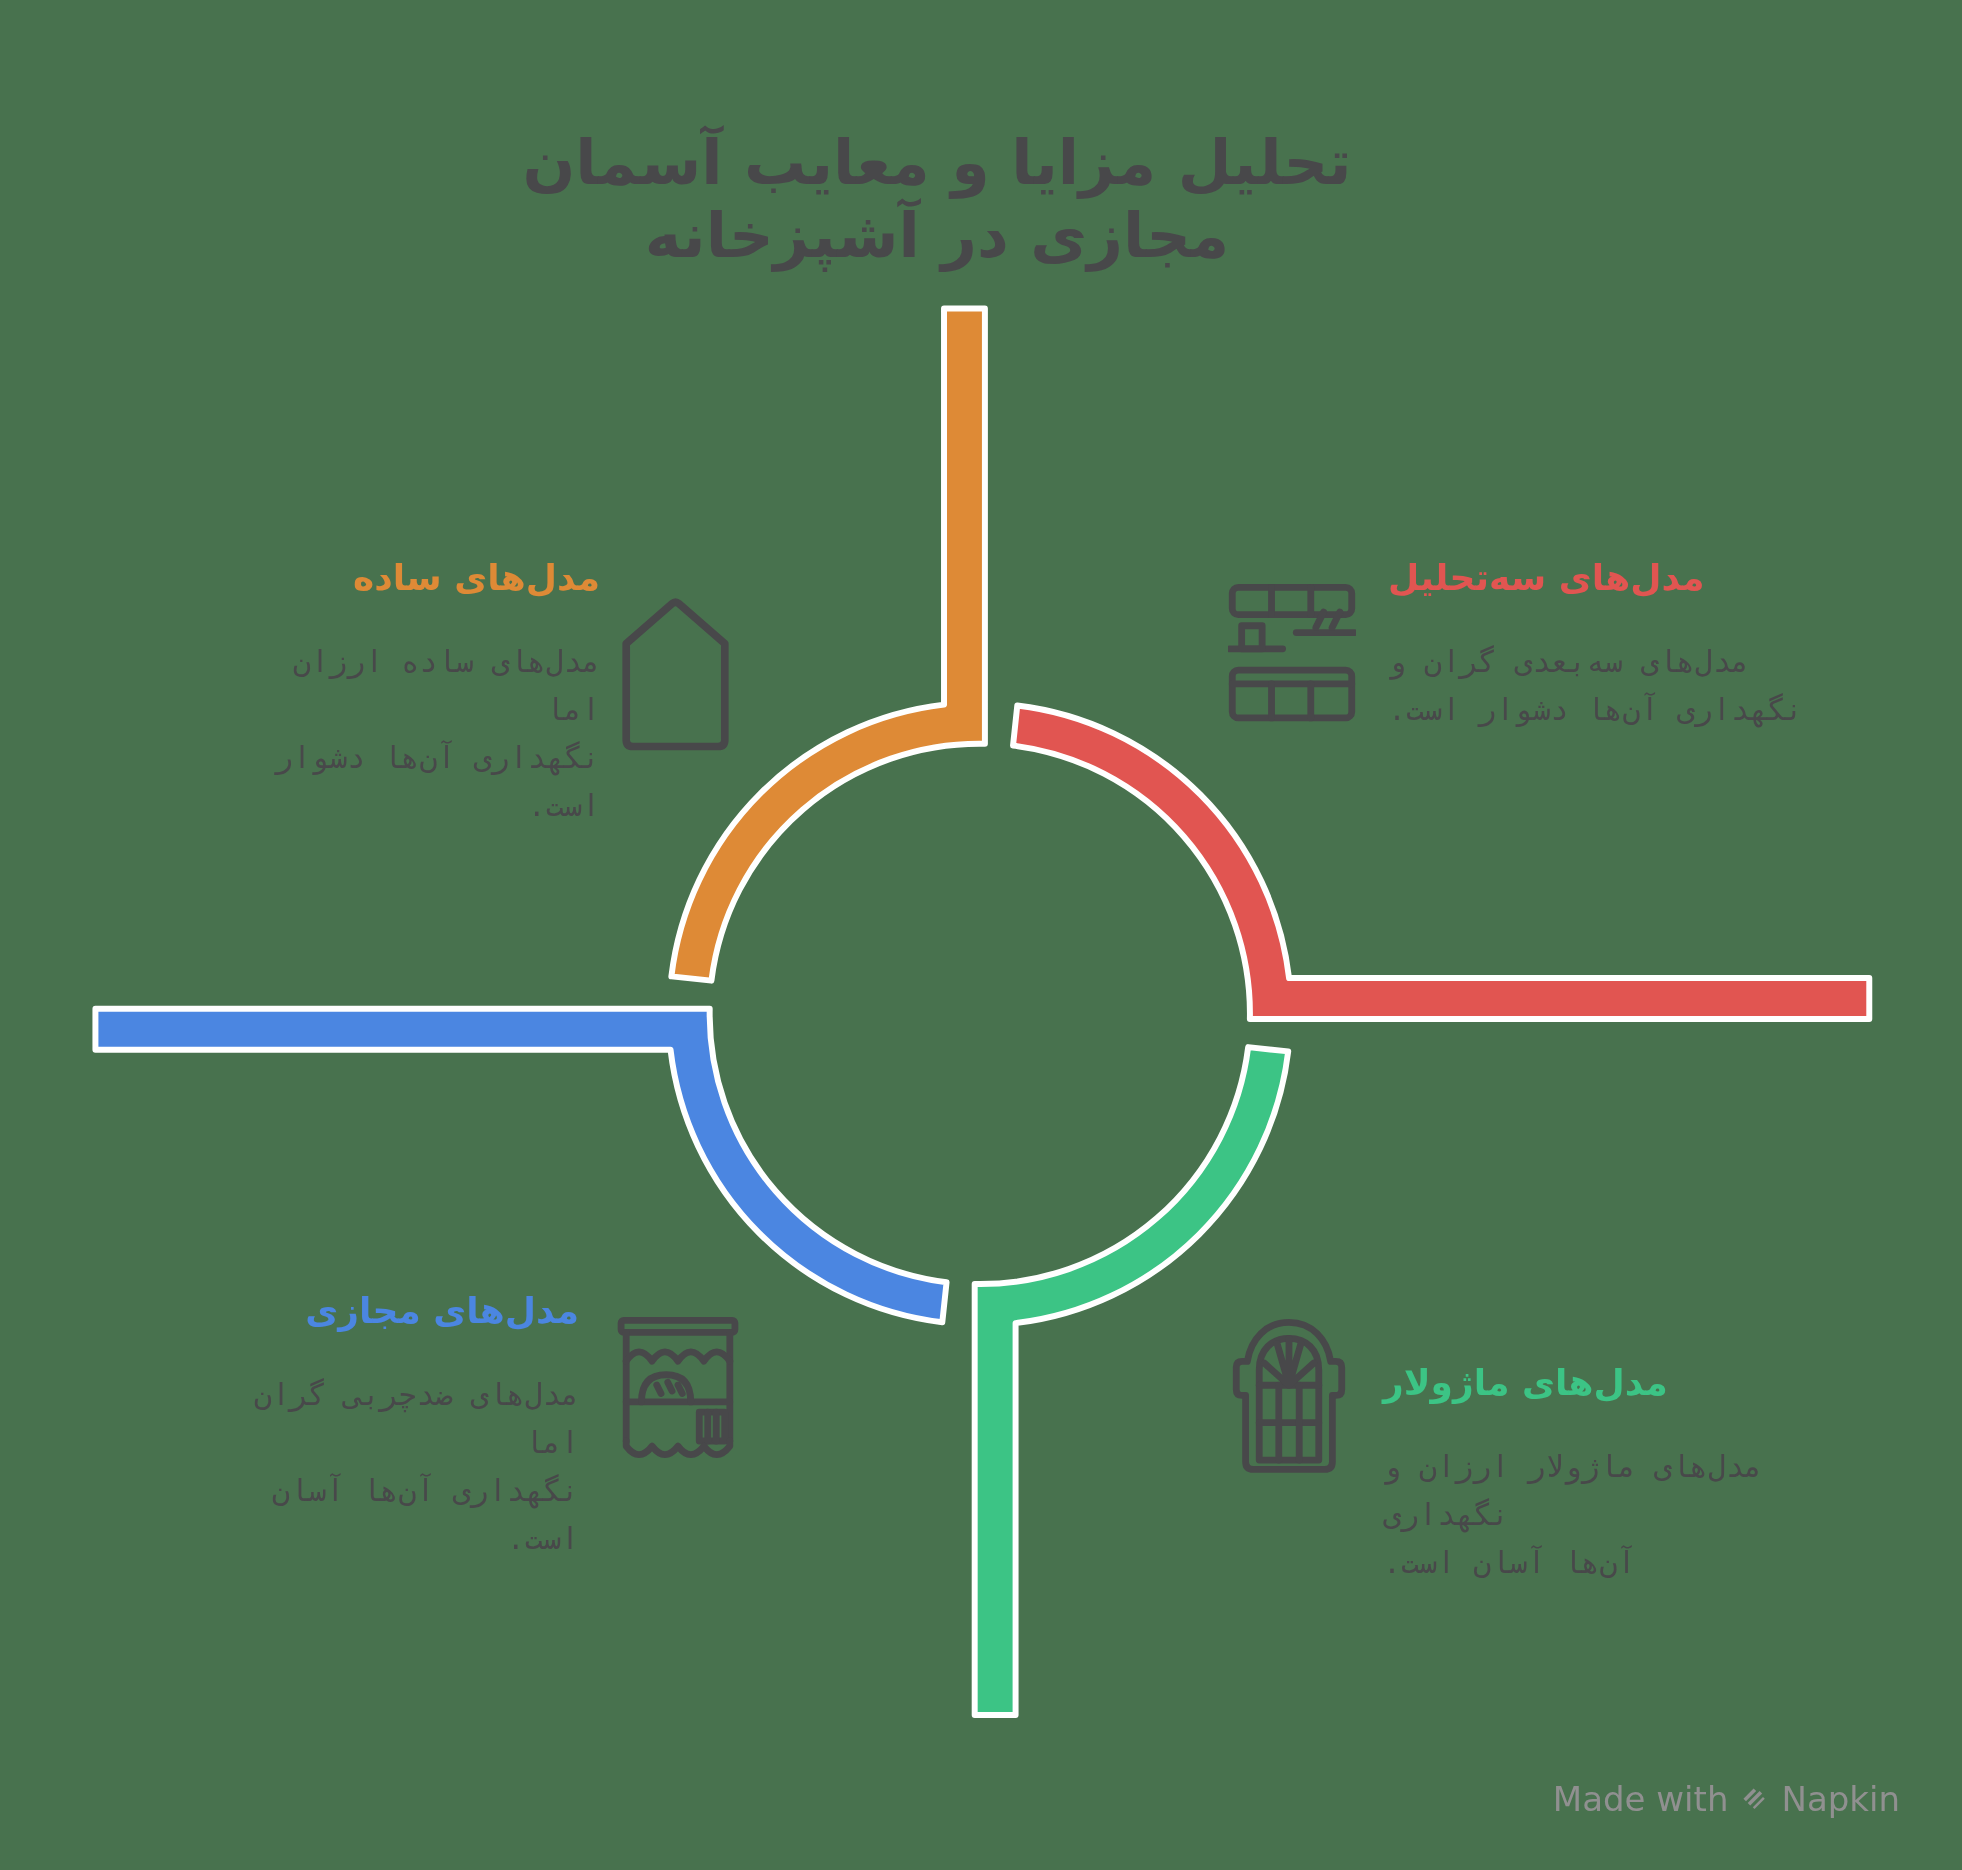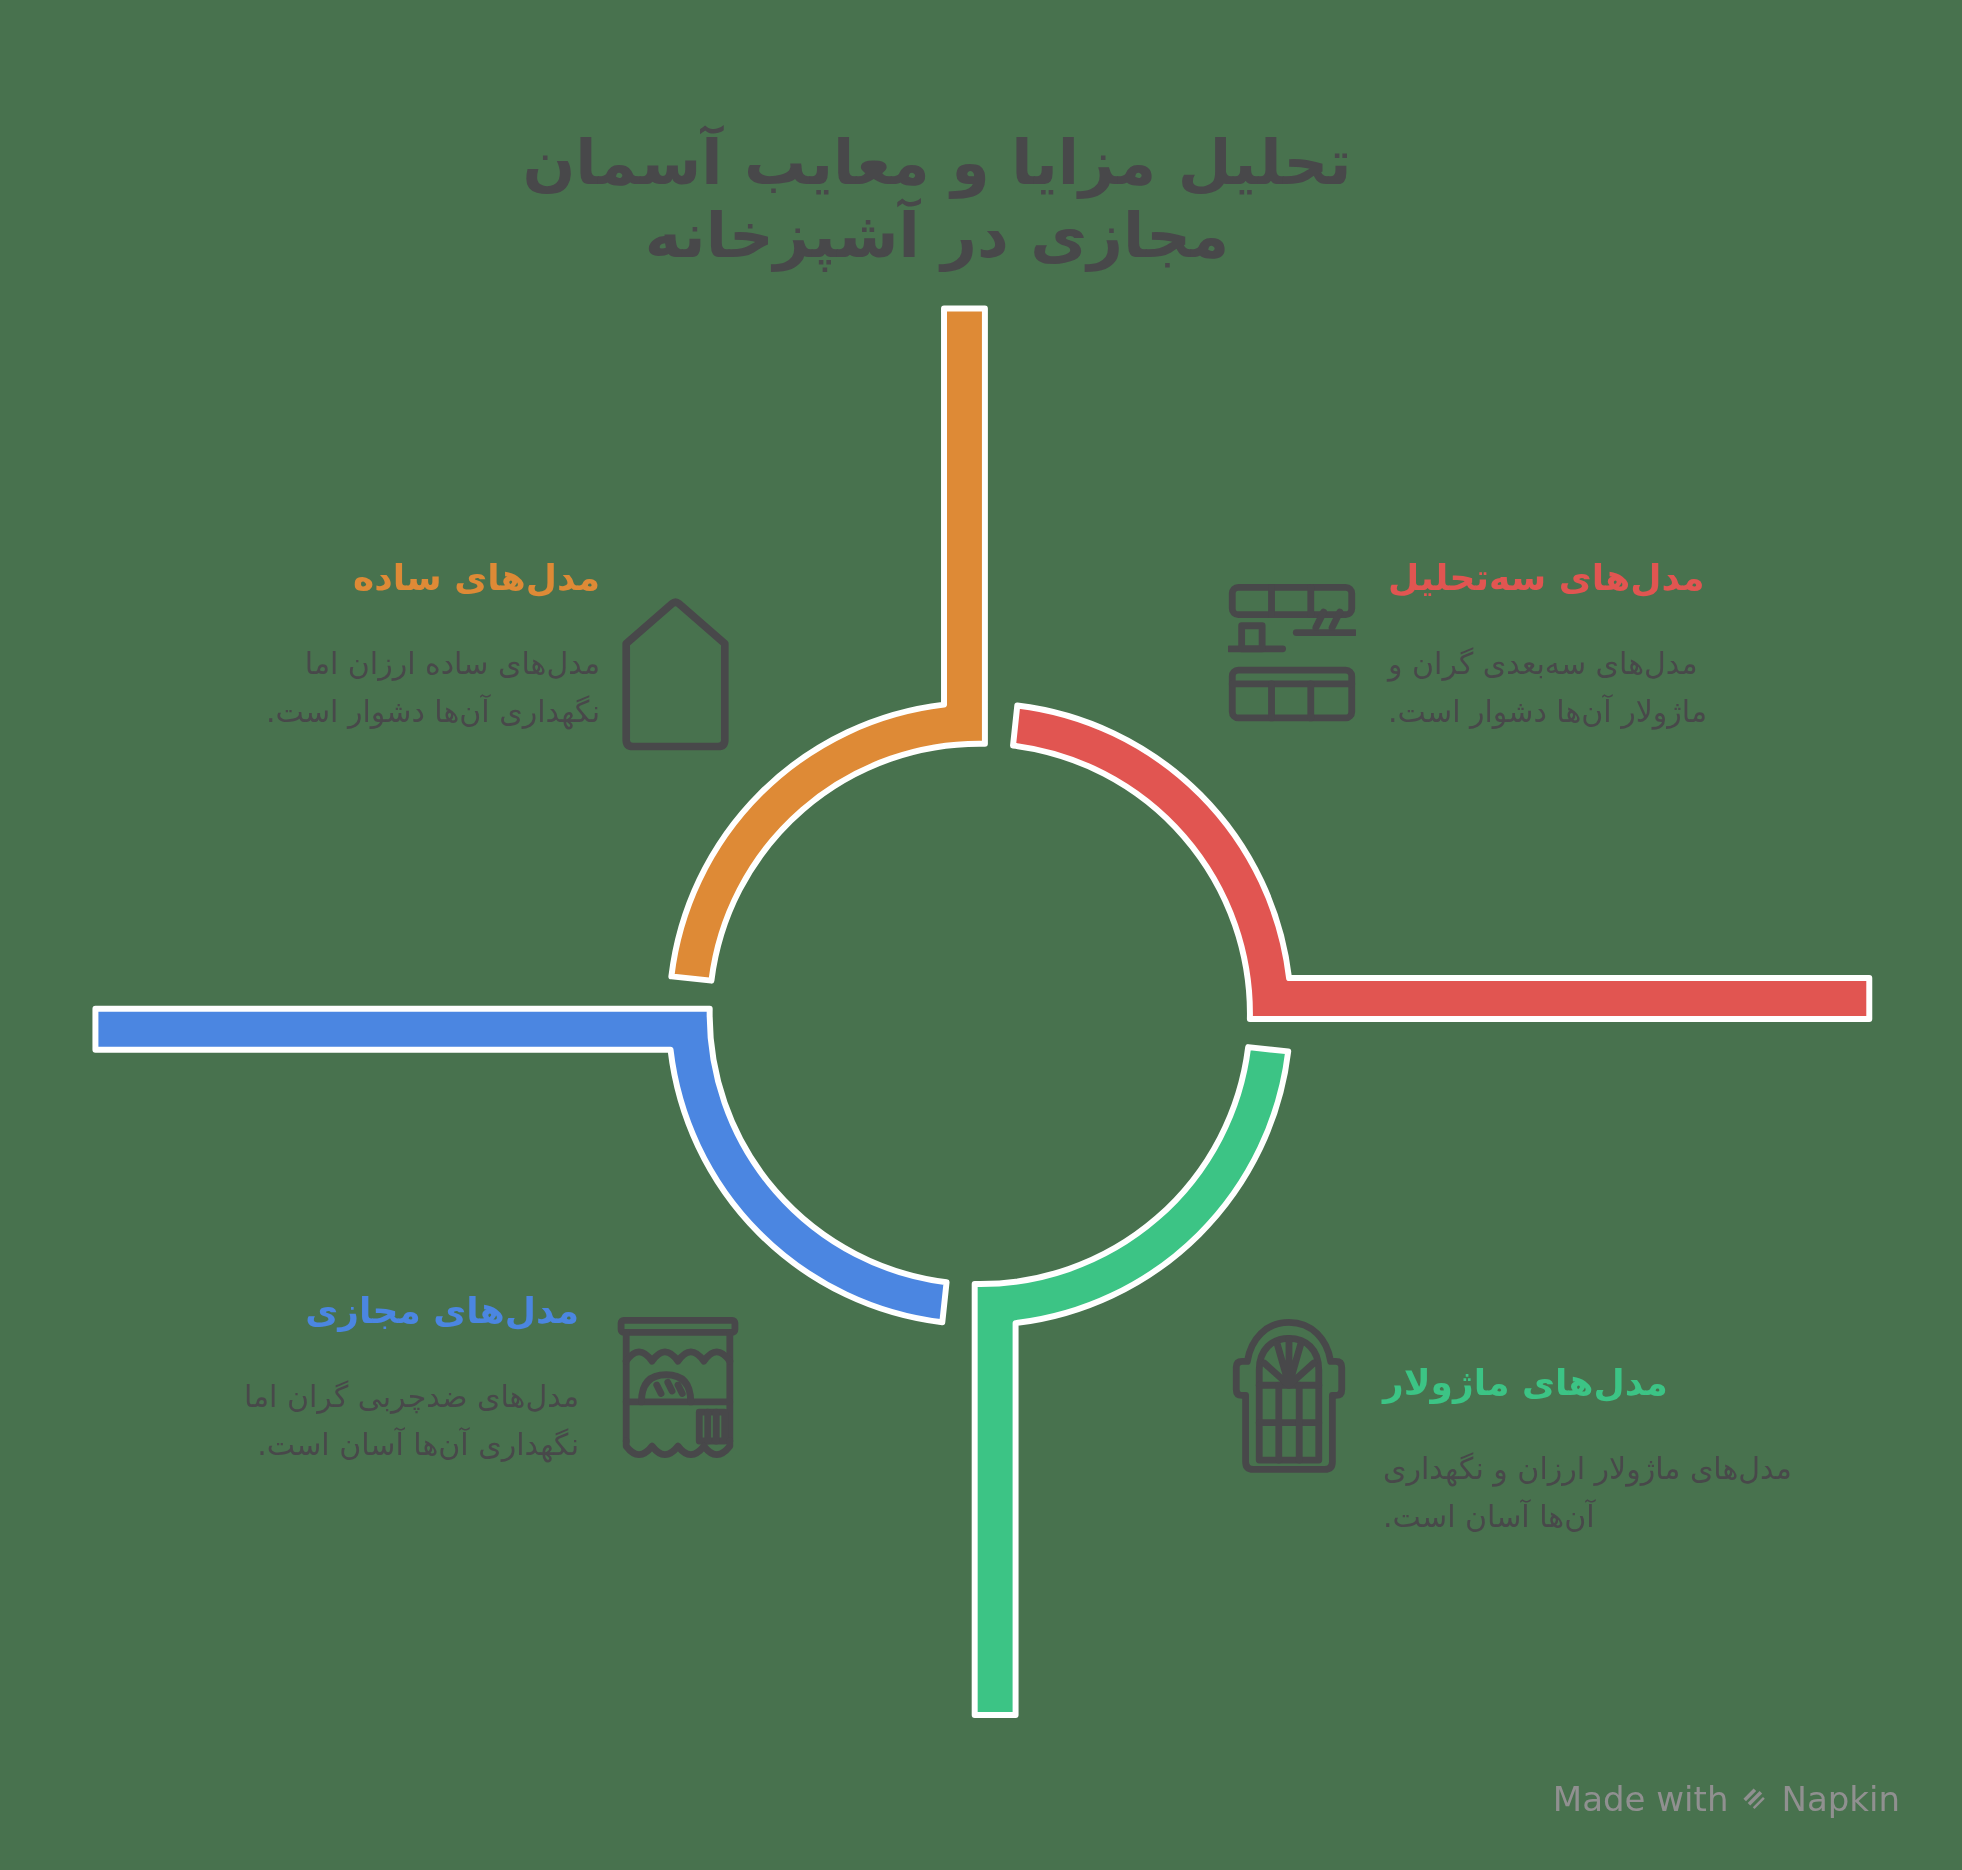--- a/index.html
+++ b/index.html
@@ -50,20 +50,21 @@
     margin:0 0 37px 0;
     line-height:51px;
   }
   .section .body{
     font-size:30px;
     font-weight:500;
     line-height:48px;
     color:var(--text);
     white-space:pre-line;
     margin:0;
+    font-family:Liberation Mono, monospace;
   }
   .sec-top-left   {left:221px;  top:552px;  width:379px; text-align:right;}
   .sec-top-right  {left:1388px; top:552px;  width:443px; text-align:left;}
   .sec-bottom-left{left:200px;  top:1285px; width:379px; text-align:right;}
   .sec-bottom-right{left:1383px;top:1357px; width:460px; text-align:left;}
   .icon{
     position:absolute;
     stroke:var(--icon-stroke);
     fill:none;
     stroke-linejoin:round;
@@ -104,21 +105,21 @@
     <div class="body">مدل‌های ساده ارزان اما
 نگهداری آن‌ها دشوار است.</div>
   </div>
   <svg class="icon icon-house" width="119" height="167" viewBox="0 0 140 196" stroke-width="9">
     <path d="M12,64 L66,17 Q70,13.5 74,17 L128,64 L128,177 Q128,185 120,185 L20,185 Q12,185 12,177 Z"></path>
   </svg>
 
   <div class="section sec-top-right">
     <div class="heading" style="color: rgb(225, 85, 81);">مدل‌های سه‌تحلیل</div>
     <div class="body">مدل‌های سه‌بعدی گران و
-ماژولار آن‌ها دشوار است.</div>
+نگهداری آن‌ها دشوار است.</div>
   </div>
   <svg class="icon icon-cabinets" width="128" height="147" viewBox="0 0 150 172" stroke-width="8">
     <rect x="5" y="5" width="140" height="32" rx="7"></rect>
     <line x1="51" y1="5" x2="51" y2="37"></line>
     <line x1="97" y1="5" x2="97" y2="37"></line>
     <line x1="2" y1="77" x2="64" y2="77"></line>
     <rect x="16" y="50" width="24" height="27"></rect>
     <line x1="80" y1="58" x2="148" y2="58"></line>
     <line x1="103" y1="52" x2="112" y2="34"></line>
     <line x1="122" y1="52" x2="131" y2="34"></line>

